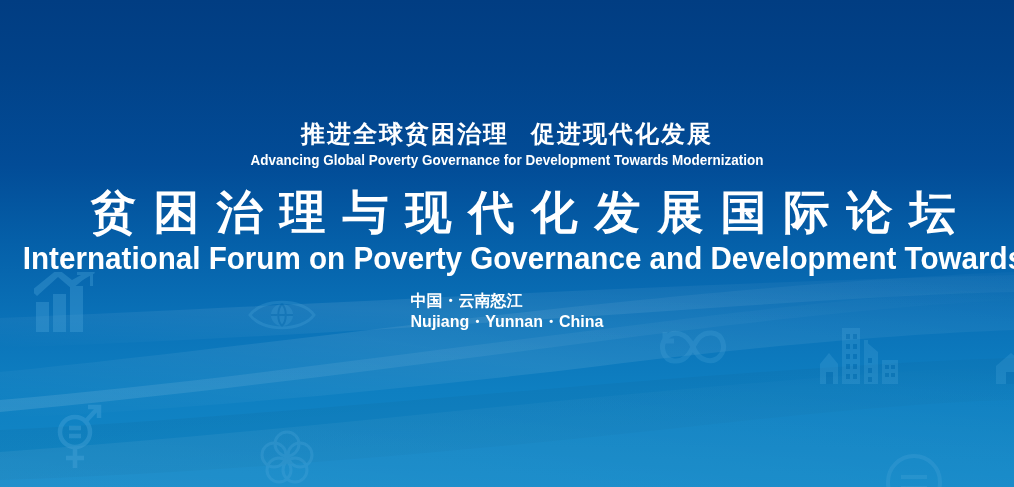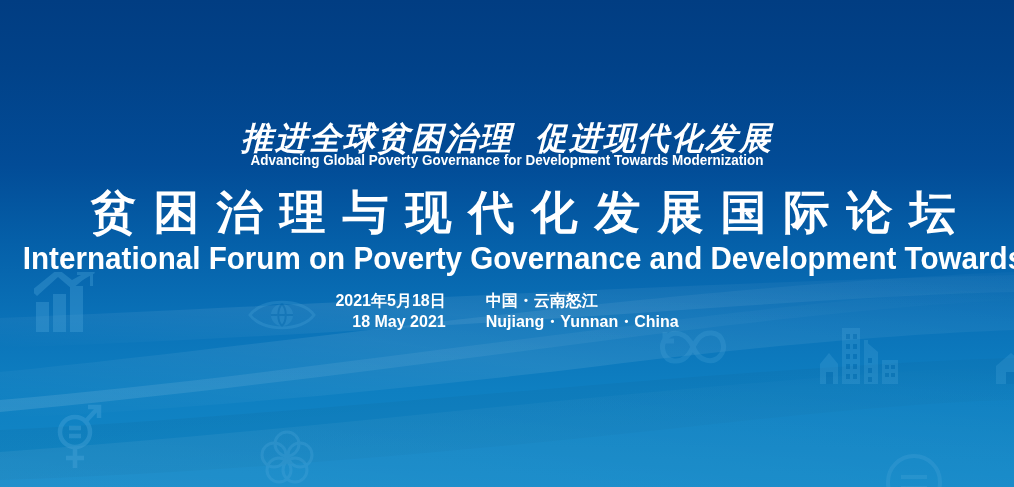--- a/index.html
+++ b/index.html
@@ -52,27 +52,26 @@
   
   .content {
     position: absolute;
     inset: 0;
     text-align: center;
   }
 
   #kicker-cn {
     position: absolute;
     top: 122px; left: 0; right: 0;
-    font-size: 32px;
+    font-size: 24px;
     font-weight: bold;
     color: #ffffff;
     letter-spacing: 2px;
     line-height: 1;
     white-space: nowrap;
-    font-style: italic;
   }
   #kicker-cn .gap { display: inline-block; width: 22px; }
 
   #kicker-en {
     position: absolute;
     top: 153px; left: 0; right: 0;
     font-size: 14.5px;
     font-weight: bold;
     color: #ffffff;
     line-height: 1;
@@ -269,24 +268,20 @@
       <span>推进全球贫困治理</span><span class="gap"></span><span>促进现代化发展</span>
     </div>
 
     <div id="kicker-en">Advancing Global Poverty Governance for Development Towards Modernization</div>
 
     <div id="title-cn">贫困治理与现代化发展国际论坛</div>
 
     <div id="title-en">International Forum on Poverty Governance and Development Towards Modernization</div>
 
     <div id="meta-row">
-      <div class="meta-col" id="meta-date">
-        <span class="meta-line">2021年5月18日</span>
-        <span class="meta-line">18 May 2021</span>
-      </div>
       <div class="meta-col" id="meta-place">
         <span class="meta-line">中国・云南怒江</span>
         <span class="meta-line">Nujiang・Yunnan・China</span>
       </div>
     </div>
 
   </div>
 </div>
 
 </body></html>

